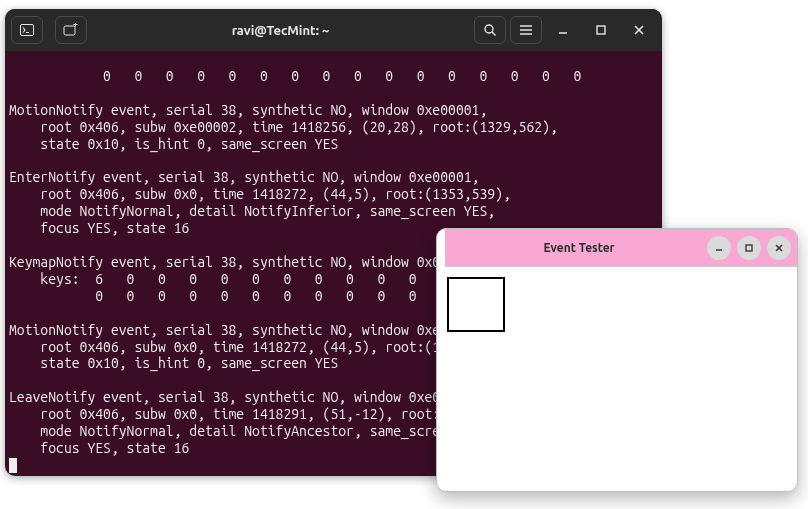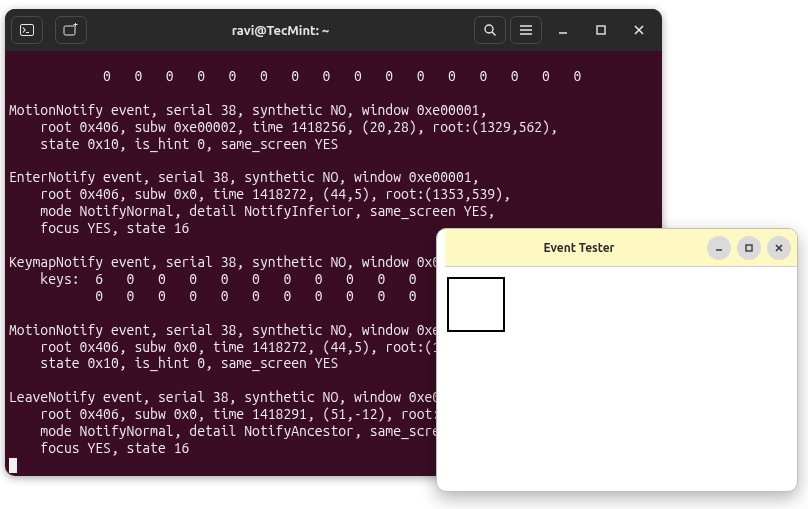--- a/index.html
+++ b/index.html
@@ -71,21 +71,21 @@
     top: 228px; left: 436px;
     width: 362px; height: 264px;
     background: #fff;
     border: 1px solid #bfbfbf;
     border-radius: 10px;
     box-shadow: 0 6px 18px rgba(0,0,0,.3);
     overflow: hidden;
   }
   .tester-titlebar {
     height: 38px;
-    background: #fef9c3;
+    background: #f9a8d4;
     border-bottom: 1px solid #d0d0d0;
     display: flex; align-items: center;
     padding: 0 6px;
     margin-left: 8px;
   }
   .tester-title {
     flex: 1; text-align: center;
     font-size: 12px; font-weight: 700;
     color: #2b2b2b;
   }

